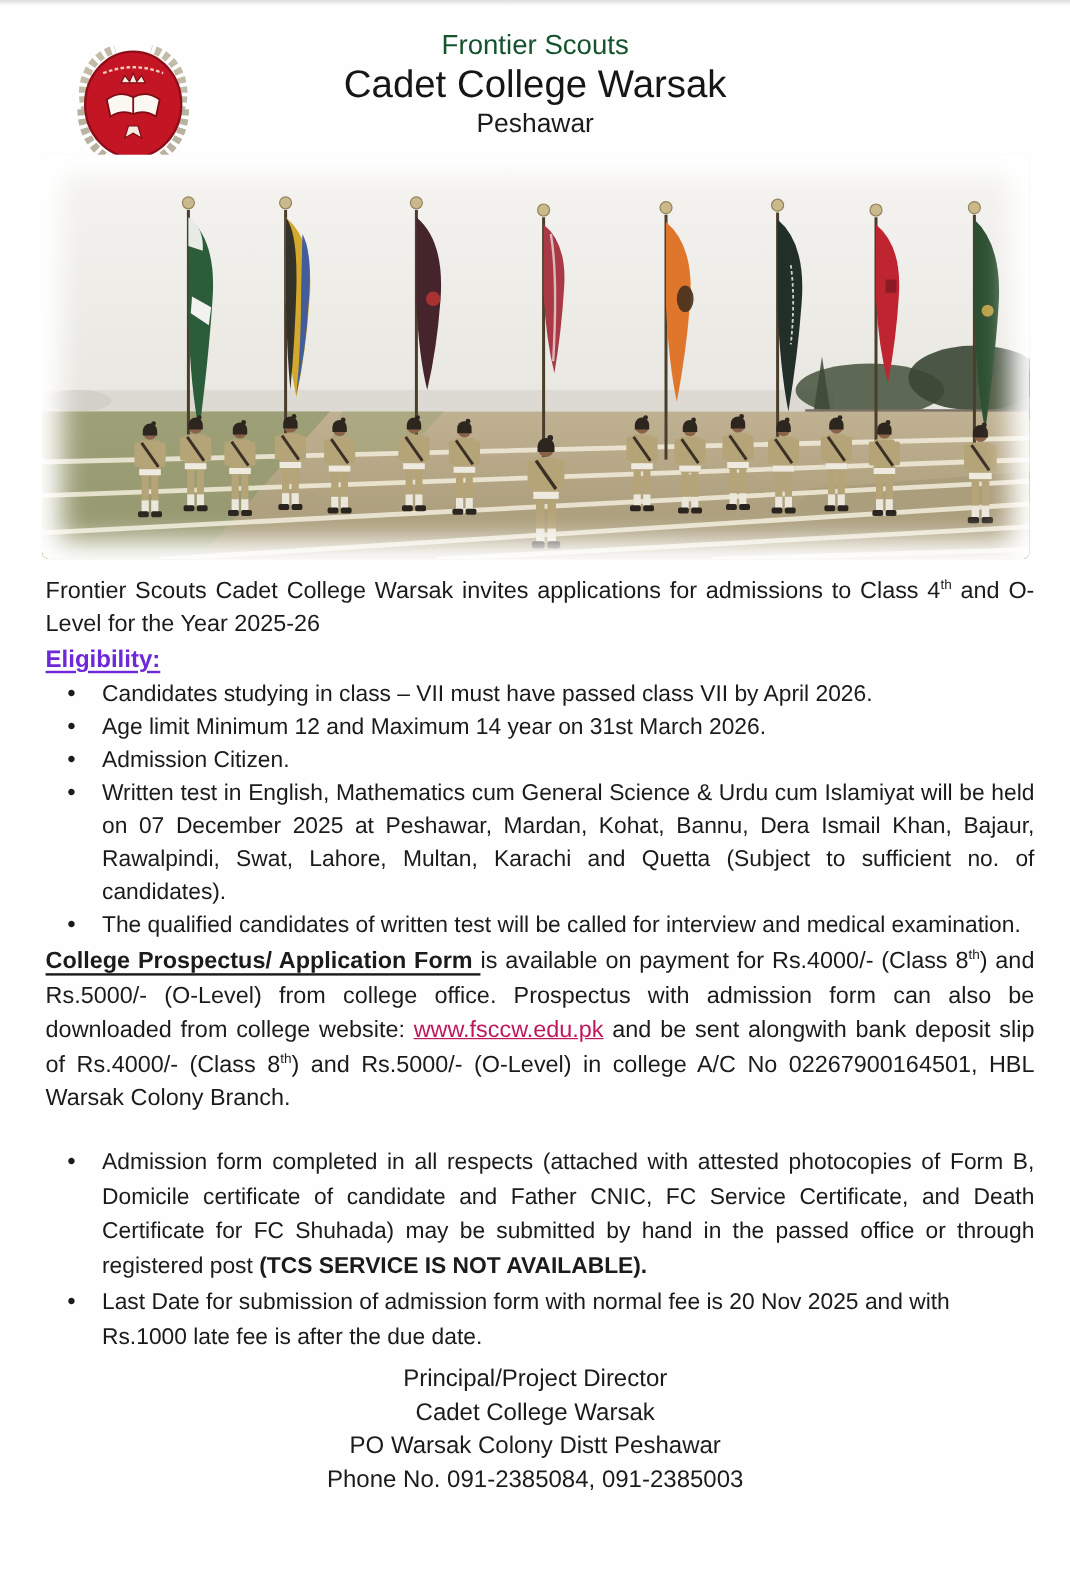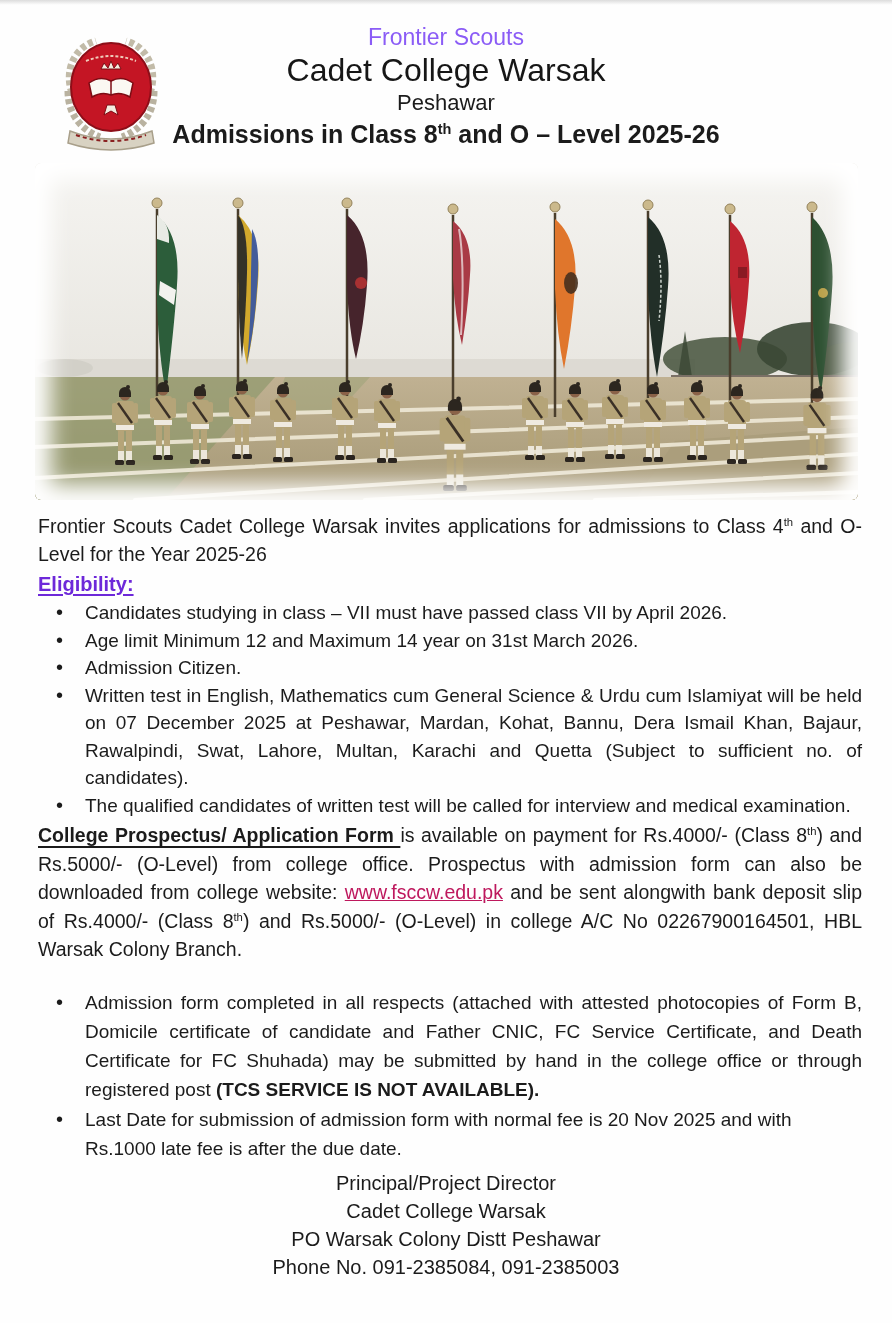--- a/index.html
+++ b/index.html
@@ -8,21 +8,21 @@
     width:892px; height:1323px; overflow:hidden;
     font-family:"Liberation Sans", sans-serif;
     color:#1b1b1b;
   }
   .page { width:892px; height:1323px; background:#fefefe; position:relative; }
   .scan-strip { height:5px; background:linear-gradient(#dcdcdc, #ffffff); }
 
   
   header { position:relative; padding-top:18px; text-align:center; }
   .crest { position:absolute; left:52px; top:26px; width:118px; height:126px; }
-  .org-name   { font-size:23px; line-height:28px; color:#8b5cf6; }
+  .org-name   { font-size:23px; line-height:28px; color:#14532d; }
   .college-name { font-size:32px; line-height:38px; font-weight:400; color:#161616; }
   .city-name  { font-size:22px; line-height:27px; }
   .notice-title { font-size:25px; line-height:32px; font-weight:700; margin-top:2px; }
   sup { font-size:0.58em; vertical-align:super; line-height:0; }
 
   
   .photo {
     width:823px; height:337px; margin:13px auto 0; position:relative;
     border-radius:6px; overflow:hidden; background:#f4f3f0;
   }
@@ -99,21 +99,20 @@
       <path d="M49,38 L52,32 L56,37 L59,30 L62,37 L66,32 L69,38 Z" fill="#f4ece0" stroke="#7d0c14" stroke-width="1"></path>
 
       <path d="M37,52 Q48,44 59,50 Q70,44 81,52 L78,66 Q68,60 59,64 Q50,60 40,66 Z" fill="#fbf8f2" stroke="#7d0c14" stroke-width="1.5"></path>
       <line x1="59" y1="50" x2="59" y2="64" stroke="#7d0c14" stroke-width="1.5"></line>
 
       <path d="M55,74 L63,74 L66,84 L59,80 L52,84 Z" fill="#f4ece0" stroke="#7d0c14" stroke-width="1"></path>
     </svg>
     <div class="org-name">Frontier Scouts</div>
     <div class="college-name">Cadet College Warsak</div>
     <div class="city-name">Peshawar</div>
-    <div class="notice-title"><span>Admissions in Class 8</span><sup>th</sup><span> and O – Level 2025-26</span></div>
   </header>
 
   <figure class="photo">
     <svg viewBox="0 0 823 337" preserveAspectRatio="none">
       <defs>
         <linearGradient id="sky" x1="0" y1="0" x2="0" y2="1">
           <stop offset="0" stop-color="#f5f4f1"></stop>
             <stop offset="1" stop-color="#e8e6e0"></stop>
         </linearGradient>
         <linearGradient id="gnd" x1="0" y1="0" x2="0" y2="1">
@@ -264,21 +263,21 @@
     <ul class="bullets">
       <li class="justify">Written test in English, Mathematics cum General Science &amp; Urdu cum Islamiyat will be held on 07 December 2025 at Peshawar, Mardan, Kohat, Bannu, Dera Ismail Khan, Bajaur, Rawalpindi, Swat, Lahore, Multan, Karachi and Quetta (Subject to sufficient no. of candidates).</li>
       <li>The qualified candidates of written test will be called for interview and medical examination.</li>
     </ul>
 
     <p class="prospectus justify"><strong class="prospectus-lead">College Prospectus/ Application Form </strong><span>is available on payment for Rs.4000/- (Class 8</span><sup>th</sup><span>) and Rs.5000/- (O-Level) from college office. Prospectus with admission form can also be downloaded from college website: </span><a class="site-link" href="#">www.fsccw.edu.pk</a><span> and be sent alongwith bank deposit slip of Rs.4000/- (Class 8</span><sup>th</sup><span>) and Rs.5000/- (O-Level) in college A/C No 02267900164501, HBL Warsak Colony Branch.</span></p>
 
     <div class="gap"></div>
 
     <ul class="bullets spaced">
-      <li class="justify"><span>Admission form completed in all respects (attached with attested photocopies of Form B, Domicile certificate of candidate and Father CNIC, FC Service Certificate, and Death Certificate for FC Shuhada) may be submitted by hand in the college office or through registered post </span><span class="bold-inline">(TCS SERVICE IS NOT AVAILABLE).</span></li>
+      <li class="justify"><span>Admission form completed in all respects (attached with attested photocopies of Form B, Domicile certificate of candidate and Father CNIC, FC Service Certificate, and Death Certificate for FC Shuhada) may be submitted by hand in the passed office or through registered post </span><span class="bold-inline">(TCS SERVICE IS NOT AVAILABLE).</span></li>
       <li>Last Date for submission of admission form with normal fee is 20 Nov 2025 and with Rs.1000 late fee is after the due date.</li>
     </ul>
   </main>
 
   <footer>
     <div>Principal/Project Director</div>
     <div>Cadet College Warsak</div>
     <div>PO Warsak Colony Distt Peshawar</div>
     <div>Phone No. 091-2385084, 091-2385003</div>
   </footer>

